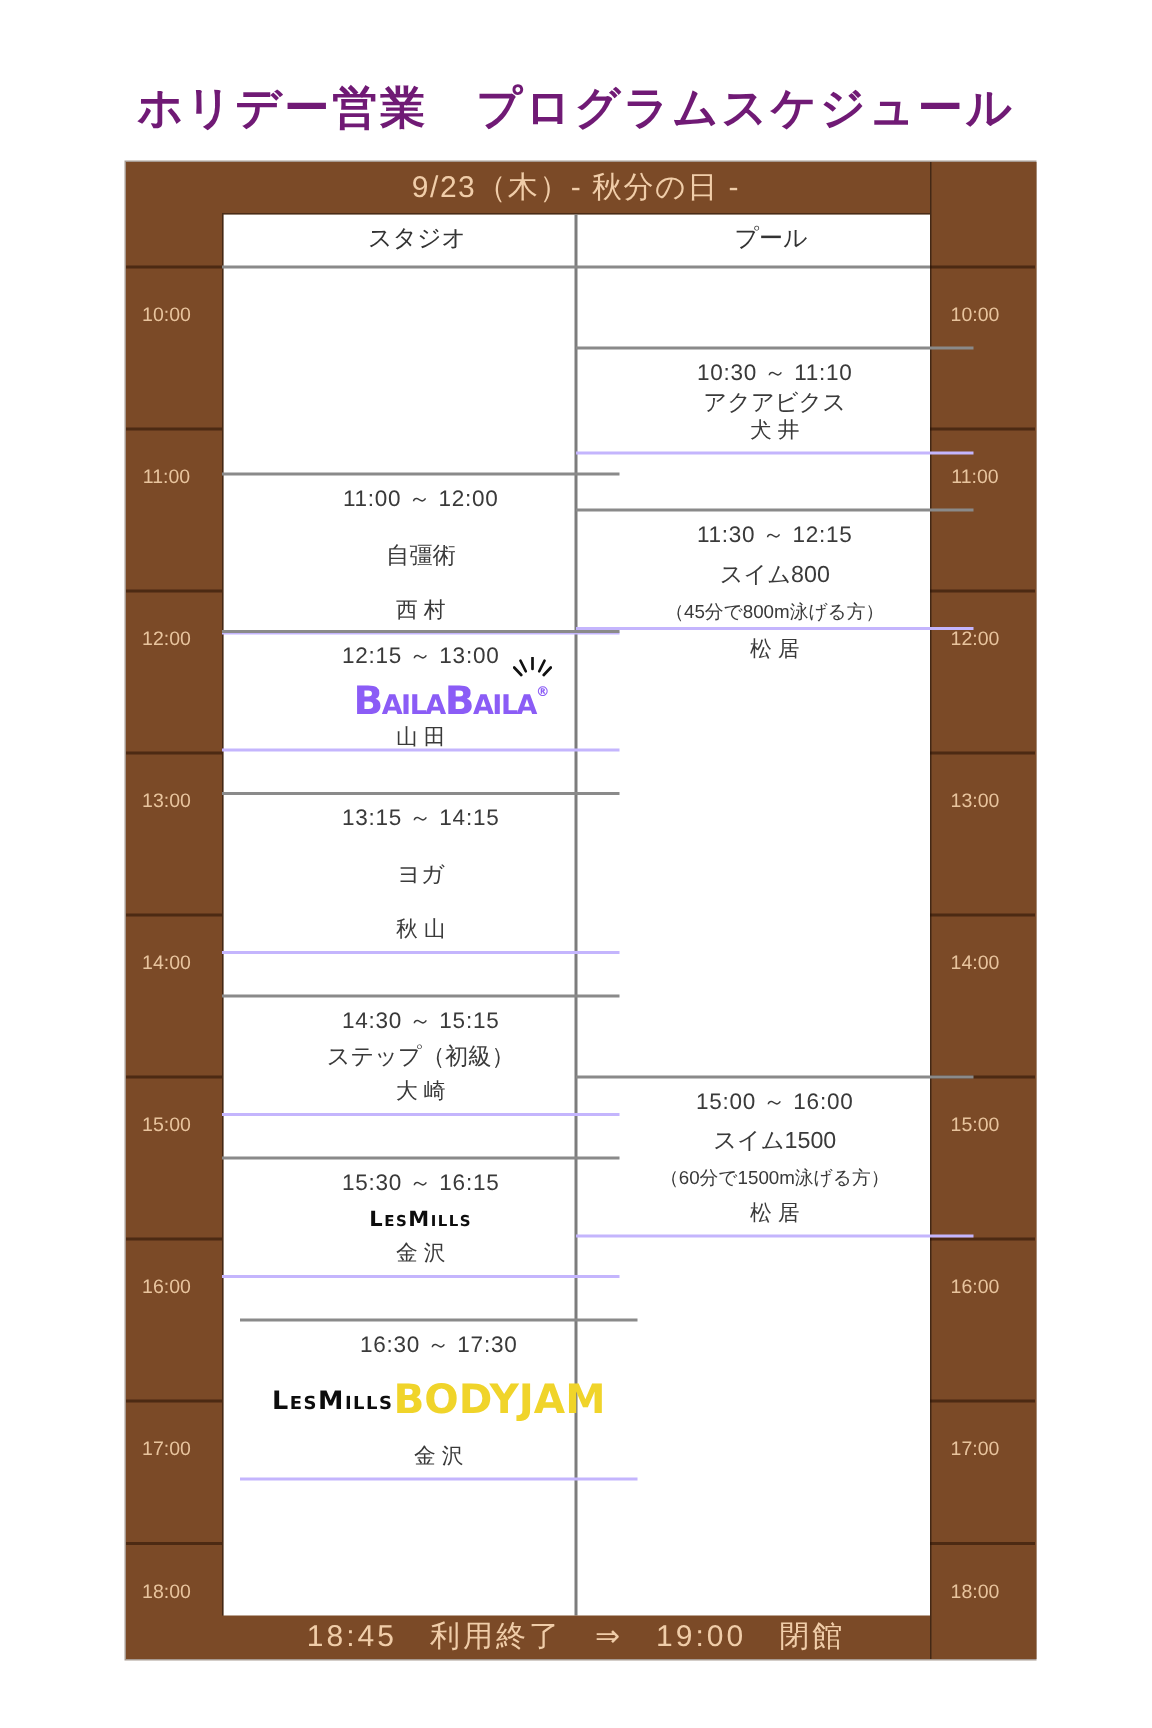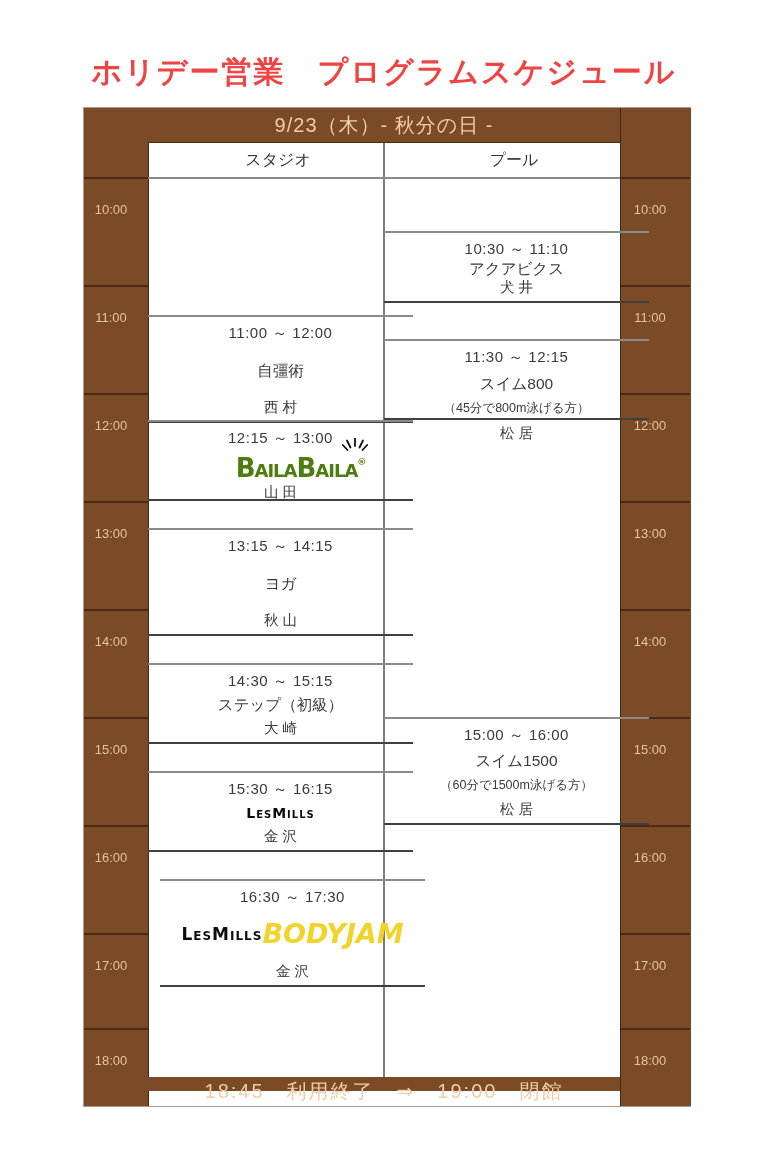--- a/index.html
+++ b/index.html
@@ -3,79 +3,79 @@
 <meta charset="utf-8">
 <style>
   html,body{margin:0;padding:0;}
   body{
     width:768px;height:1152px;position:relative;background:#ffffff;
     font-family:"Liberation Sans","DejaVu Sans",sans-serif;color:#3a3a3a;
     overflow:hidden;
   }
   .title{
     position:absolute;top:52px;left:0;width:768px;text-align:center;
-    font-size:30px;font-weight:bold;letter-spacing:2px;color:#ef4444;
+    font-size:30px;font-weight:bold;letter-spacing:2px;color:#701a75;
   }
   .table{
     position:absolute;left:84px;top:108px;width:606px;height:998px;
     outline:1px solid rgba(60,30,10,.45);background:#ffffff;
   }
   .t-left{position:absolute;left:0;top:0;width:64px;height:998px;background:#7B4A27;border-right:1px solid rgba(0,0,0,.45);}
   .t-right{position:absolute;left:536px;top:0;width:70px;height:998px;background:#7B4A27;border-left:1px solid rgba(0,0,0,.45);}
   .t-datebar{
     position:absolute;left:64px;top:0;width:472px;height:35px;background:#7B4A27;
     border-bottom:1px solid rgba(0,0,0,.4);box-sizing:border-box;
     color:#F0CDA9;font-size:20px;line-height:34px;text-align:center;letter-spacing:1px;
   }
   .col-head{position:absolute;top:35px;height:34px;font-size:16px;line-height:34px;text-align:center;color:#333;padding-left:12px;}
   .col-head.studio{left:64px;width:236px;}
   .col-head.pool{left:300px;width:236px;text-align:center;}
   .divider{position:absolute;left:299px;top:35px;width:2px;height:934px;background:#7c7c7c;}
   .headline{position:absolute;left:64px;top:69px;width:472px;height:2px;background:#8a8a8a;}
   .t-footer{
-    position:absolute;left:64px;top:969px;width:472px;height:14px;background:#7B4A27;
+    position:absolute;left:64px;top:969px;width:472px;height:29px;background:#7B4A27;
     color:#F0CDA9;font-size:20px;line-height:29px;text-align:center;letter-spacing:2px;
   }
   .hstub{position:absolute;height:2px;background:rgba(30,10,0,.5);}
   .hstub.left{left:0;width:64px;}
   .hstub.right{left:536px;width:70px;}
   .tlabel{position:absolute;font-size:13px;line-height:14px;color:#E8C49E;text-align:center;margin-top:20px;}
   .tlabel.left{left:0;width:54px;}
   .tlabel.right{left:536px;width:60px;}
   .event{
     position:absolute;width:265px;box-sizing:border-box;
-    border-top:2px solid #8a8a8a;border-bottom:2px solid #404040;
+    border-top:2px solid #8a8a8a;border-bottom:2px solid #c4b5fd;
   }
   .ev-inner{
     height:100%;display:flex;flex-direction:column;justify-content:space-between;
     align-items:center;padding:7px 0 5px;box-sizing:border-box;
   }
   .ev-inner.overflow{height:106px;}
   .l-time{font-size:15px;line-height:18px;letter-spacing:.5px;color:#3a3a3a;}
   .l-name{font-size:15.5px;line-height:19px;color:#3a3a3a;}
   .l-note{font-size:12.5px;line-height:16px;color:#3a3a3a;}
   .l-inst{font-size:14.5px;line-height:18px;color:#3a3a3a;}
   .logo-baila{
     position:relative;font-family:"DejaVu Sans",sans-serif;font-weight:bold;font-variant:small-caps;
-    font-size:26px;line-height:30px;letter-spacing:-1px;color:#4d7c0f;margin-left:41px;
+    font-size:26px;line-height:30px;letter-spacing:-1px;color:#8b5cf6;margin-left:41px;
   }
   .baila-reg{font-size:9px;vertical-align:12px;letter-spacing:0;}
   .rays{position:absolute;top:-9px;right:-2px;}
   .logo-lm{display:flex;flex-direction:row;align-items:center;}
   .lm-word{
     font-family:"DejaVu Sans",sans-serif;font-weight:bold;font-variant:small-caps;
     font-size:14px;line-height:14px;letter-spacing:1px;color:#0d0d0d;
   }
   .logo-lm.big .lm-word{font-size:17px;line-height:17px;}
   .combat-word{
     font-family:"DejaVu Sans",sans-serif;font-weight:bold;font-style:italic;
     font-size:23px;line-height:23px;color:#716C3E;
   }
   .jam-word{
-    font-family:"DejaVu Sans",sans-serif;font-weight:bold;font-style:italic;
+    font-family:"DejaVu Sans",sans-serif;font-weight:bold;
     font-size:27px;line-height:28px;color:#F0D42A;
   }
 </style>
 </head>
 <body>
 
 <div class="title">ホリデー営業　プログラムスケジュール</div>
 
 <div class="table">
   <div class="t-left"></div>

